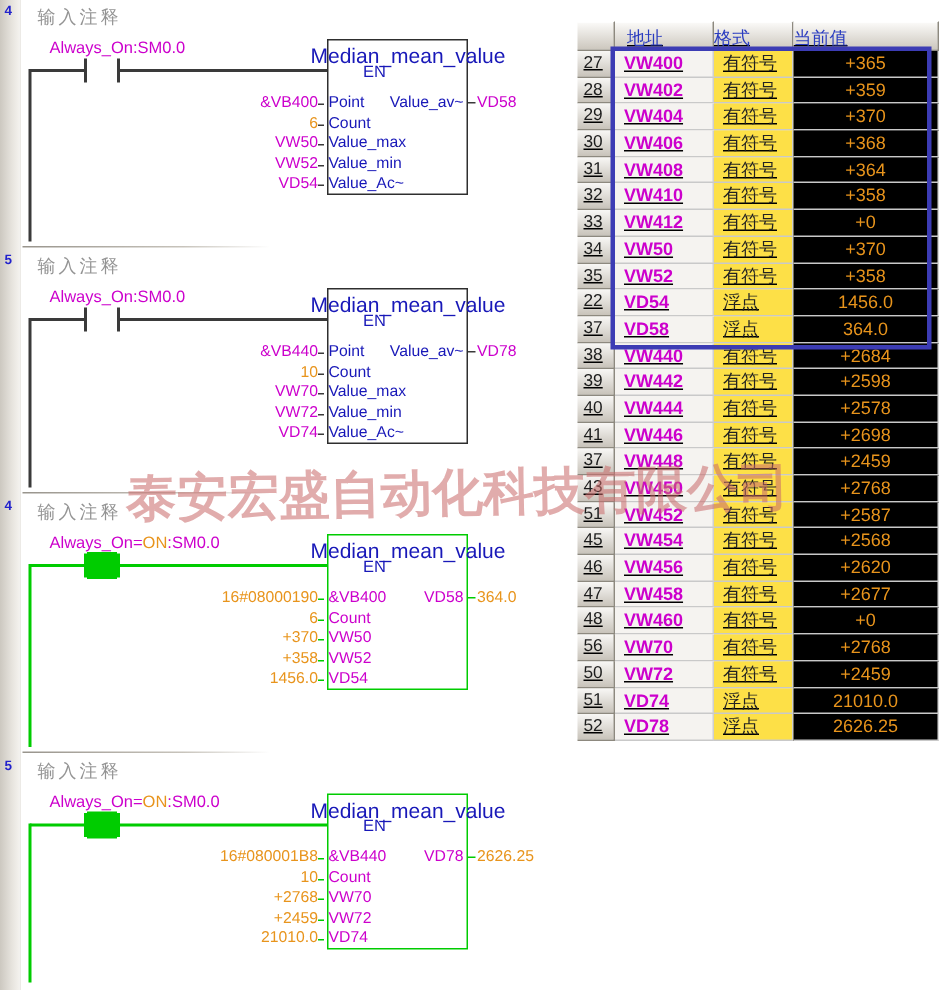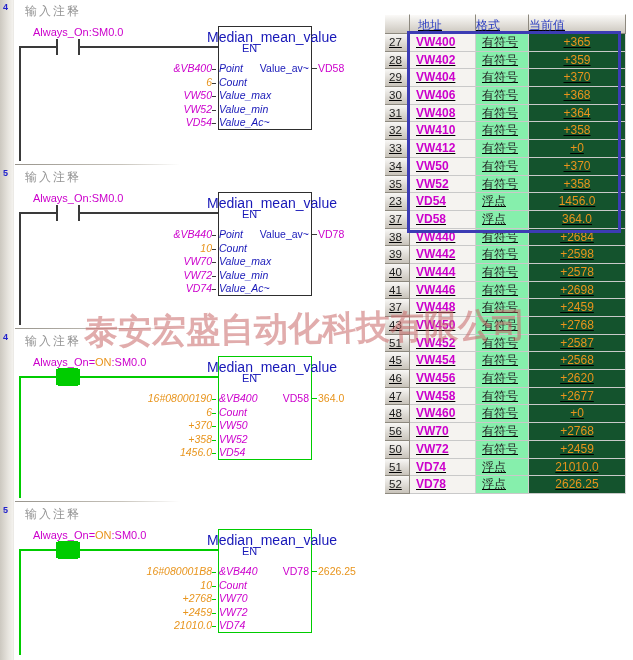--- a/index.html
+++ b/index.html
@@ -35,21 +35,21 @@
   .monitor .rail,.monitor .wire-a,.monitor .wire-b,.monitor .cbar{background:var(--green);}
   .monitor .contact-fill{display:block;position:absolute;left:58px;top:38px;width:20px;height:18px;
       background:var(--green);}
   .fblock{position:absolute;left:218px;top:26px;width:94px;height:104px;
       border:1px solid #2e2e2e;box-sizing:border-box;}
   .monitor .fblock{border:1px solid var(--green);}
   .block-title{position:absolute;left:-12px;right:-12px;top:2px;text-align:left;
       font-size:14px;color:var(--blue);white-space:nowrap;}
   .en-label{position:absolute;left:3px;top:15px;font-size:11px;color:var(--blue);padding-left:20px;}
   .inrows{position:absolute;left:0;top:62px;width:313px;font-size:10.5px;}
-  .inrow{display:flex;height:13.6px;line-height:13.6px;white-space:nowrap;font-style:italic;}
+  .inrow{display:flex;height:13.6px;line-height:13.6px;white-space:nowrap;}
   .inrow .lft{flex:0 0 212px;text-align:right;overflow:visible;}
   .inrow .dsh{flex:0 0 4px;height:1px;background:var(--wire);margin-top:7px;}
   .monitor .inrow .dsh{background:var(--green);}
   .inrow .rgt{padding-left:3px;}
   .out-inside{position:absolute;left:238px;top:62px;width:71px;height:13.6px;line-height:13.6px;
       text-align:right;font-size:10.5px;white-space:nowrap;}
   .out-tick{position:absolute;left:312px;top:68px;width:5px;height:1px;background:var(--wire);}
   .monitor .out-tick{background:var(--green);}
   .out-outside{position:absolute;left:318px;top:62px;height:13.6px;line-height:13.6px;
       font-size:10.5px;white-space:nowrap;}
@@ -68,22 +68,22 @@
   .wt-hfmt{width:53px;text-align:left;}
   .wt-hval{width:97px;text-align:left;}
   .wt-body{position:relative;border-radius:12px;}
   .wt-row{display:flex;height:17.69px;line-height:17.3px;}
   .wt-row>div{box-sizing:border-box;border-bottom:1px solid #c9c9c9;overflow:hidden;white-space:nowrap;}
   .wt-num{width:25px;background:linear-gradient(#f8f7f5,#c8c3ba);
       border-right:1px solid #8d897f;border-bottom:1px solid #8d897f !important;
       color:#1c1c1c;padding-left:4px;font-size:11.5px;}
   .wt-addr{width:66px;padding-left:6px;color:var(--magenta);font-weight:bold;
       border-right:1px solid #cfcfcf;background:#f5f3f0;}
-  .wt-fmt{width:53px;padding-left:6px;color:#222;border-right:1px solid #cfcfcf;background:#86efac;}
-  .wt-val{width:97px;text-align:center;color:var(--orange);background:#14532d;
+  .wt-fmt{width:53px;padding-left:6px;color:#222;border-right:1px solid #cfcfcf;background:#fde047;}
+  .wt-val{width:97px;text-align:center;color:var(--orange);background:#000000;
       border-right:1px solid #d8d8d8;}
   .selection{position:absolute;left:22px;top:17px;width:214px;height:202px;box-sizing:border-box;
       border:3px solid var(--sel);pointer-events:none;z-index:5;}
 
   
   .watermark{position:absolute;left:84px;top:306px;z-index:40;font-size:34px;font-weight:bold;
       color:var(--wm);opacity:.55;letter-spacing:0px;white-space:nowrap;
       transform:rotate(-1deg);pointer-events:none;}
 </style>
 </head>
@@ -331,21 +331,21 @@
     <div class="wt-fmt">有符号</div>
     <div class="wt-val">+370</div>
   </div>
       <div class="wt-row">
     <div class="wt-num">35</div>
     <div class="wt-addr">VW52</div>
     <div class="wt-fmt">有符号</div>
     <div class="wt-val">+358</div>
   </div>
       <div class="wt-row">
-    <div class="wt-num">23</div>
+    <div class="wt-num">22</div>
     <div class="wt-addr">VD54</div>
     <div class="wt-fmt">浮点</div>
     <div class="wt-val">1456.0</div>
   </div>
       <div class="wt-row">
     <div class="wt-num">37</div>
     <div class="wt-addr">VD58</div>
     <div class="wt-fmt">浮点</div>
     <div class="wt-val">364.0</div>
   </div>

